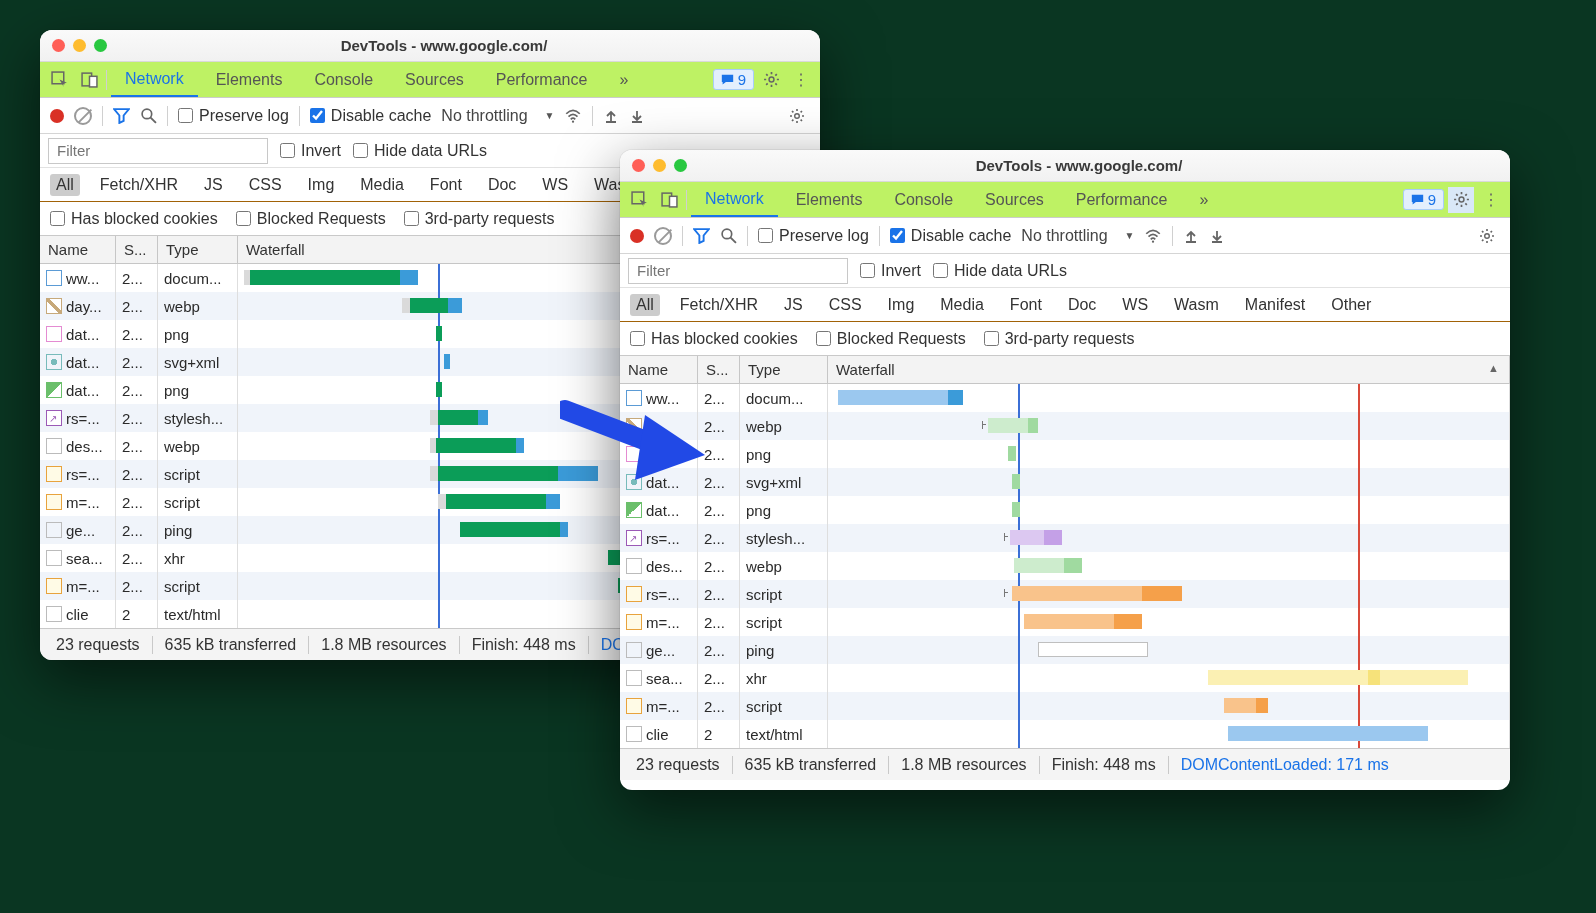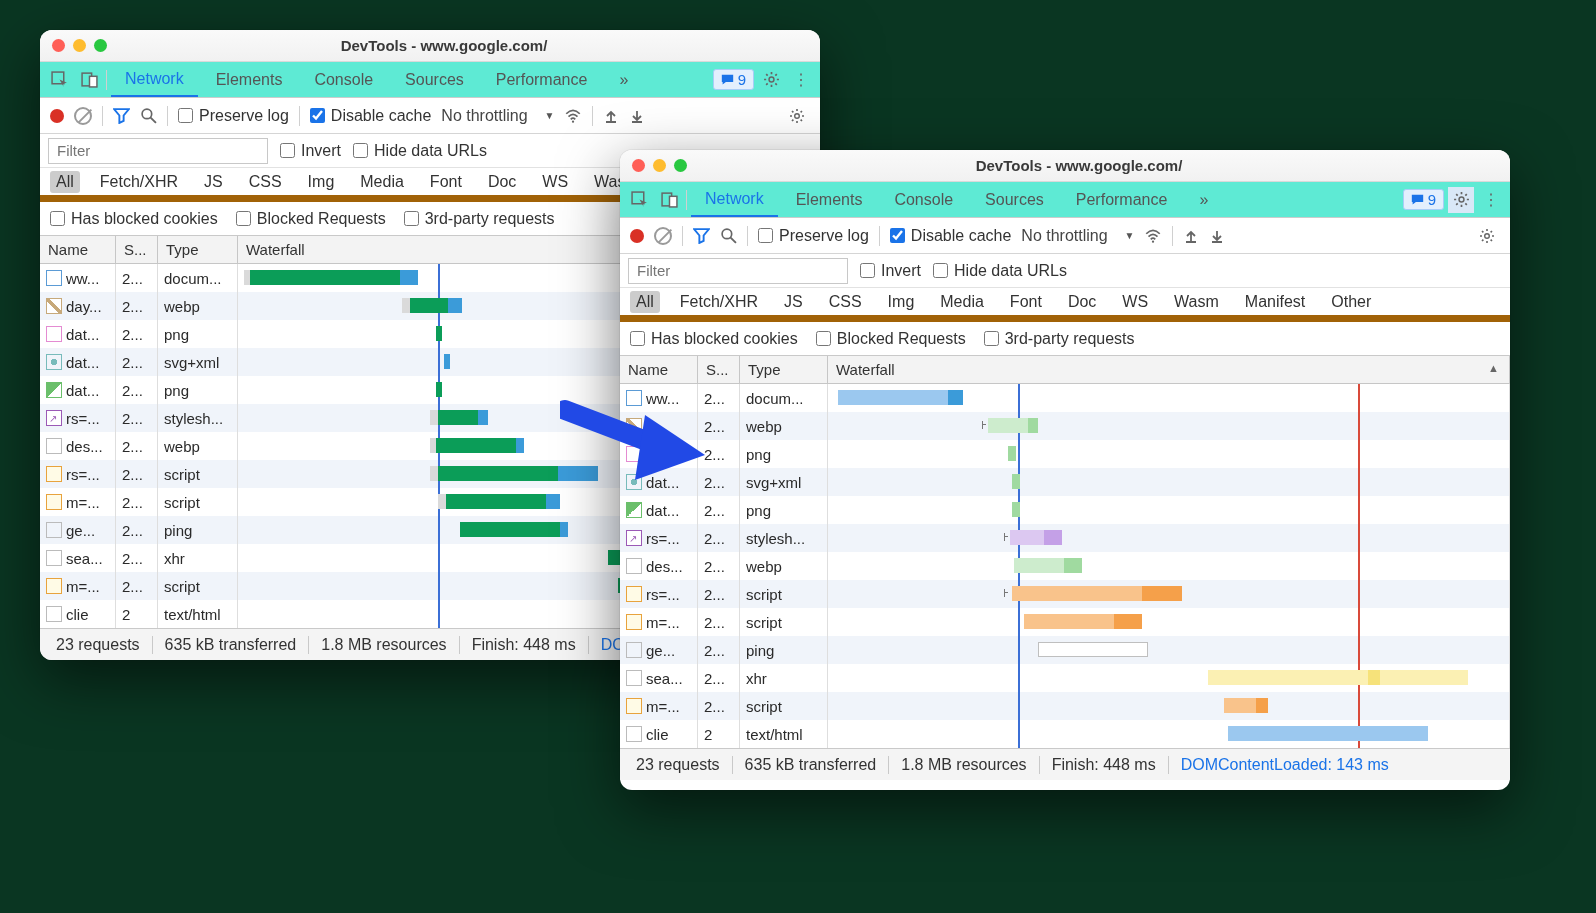--- a/index.html
+++ b/index.html
@@ -31,21 +31,21 @@
   .traffic { display: flex; gap: 8px; }
   .tl { width: 13px; height: 13px; border-radius: 50%; }
   .tl-r{background:#ff5f57;} .tl-y{background:#febc2e;} .tl-g{background:#28c840;}
   .title-text {
     position:absolute; left:0; right:0; text-align:center;
     font-size:15px; font-weight:600; color:#3a3a3a; pointer-events:none;padding-left:28px;
   }
 
   .tabs {
     display:flex; align-items:center; height: 36px;
-    border-bottom: 1px solid #ccc; background:#5eead4;
+    border-bottom: 1px solid #ccc; background:#bef264;
     padding: 0 6px; gap: 4px;
   }
   .sq-btn { width:26px; height:26px; display:flex; align-items:center; justify-content:center; color:#5b5b5b; cursor:pointer; }
   .sq-btn.selected { background:#d9e8f7; }
   .tab {
     padding: 0 14px; height:100%; display:flex; align-items:center;
     color:#555; font-size:16px; cursor:pointer;
   }
   .tab.active { color:#1a73e8; border-bottom:2px solid #1a73e8; font-weight:500; }
   .spacer { flex:1; }
@@ -70,21 +70,21 @@
   .sel { display:flex; align-items:center; gap:4px; color:#444; cursor:pointer; }
   .tri { font-size:10px; color:#555; }
 
   .filter-row {
     display:flex; align-items:center; gap:12px; height:34px; padding:0 8px;
     border-bottom: 1px solid #e2e2e2; font-size:16px; color:#333;
   }
   .filter-input { height:26px; width:220px; border:1px solid #c8c8c8; padding:0 8px; font-size:15px; color:#777; }
   .type-row {
     display:flex; align-items:center; gap:14px; height:34px; padding:0 10px;
-    border-bottom: 7px solid #a16207; font-size:16px; color:#333; flex-wrap:wrap;
+    border-bottom: 1px solid #a16207; font-size:16px; color:#333; flex-wrap:wrap;
   }
   .type-btn { cursor:pointer; padding:2px 6px; border-radius:3px; }
   .type-btn.selected { background:#ccc; }
   .addl-row {
     display:flex; align-items:center; gap:18px; height:34px; padding:0 10px;
     border-bottom: 1px solid #c9c9c9; font-size:16px; color:#333;
   }
 
   .table-head {
     display:flex; height:28px; align-items:stretch; background:#f3f3f3;
@@ -812,15 +812,15 @@
           <span class="bar bl" style="left:400px;width:200px"></span>
         </div>
       </div>
     </div>
 
   <div class="statusbar">
     <div>23 requests</div>
     <div>635 kB transferred</div>
     <div>1.8 MB resources</div>
     <div>Finish: 448 ms</div>
-    <div class="dcl">DOMContentLoaded: 143 ms</div>
+    <div class="dcl">DOMContentLoaded: 171 ms</div>
   </div>
 </div>
 
 </body></html>

